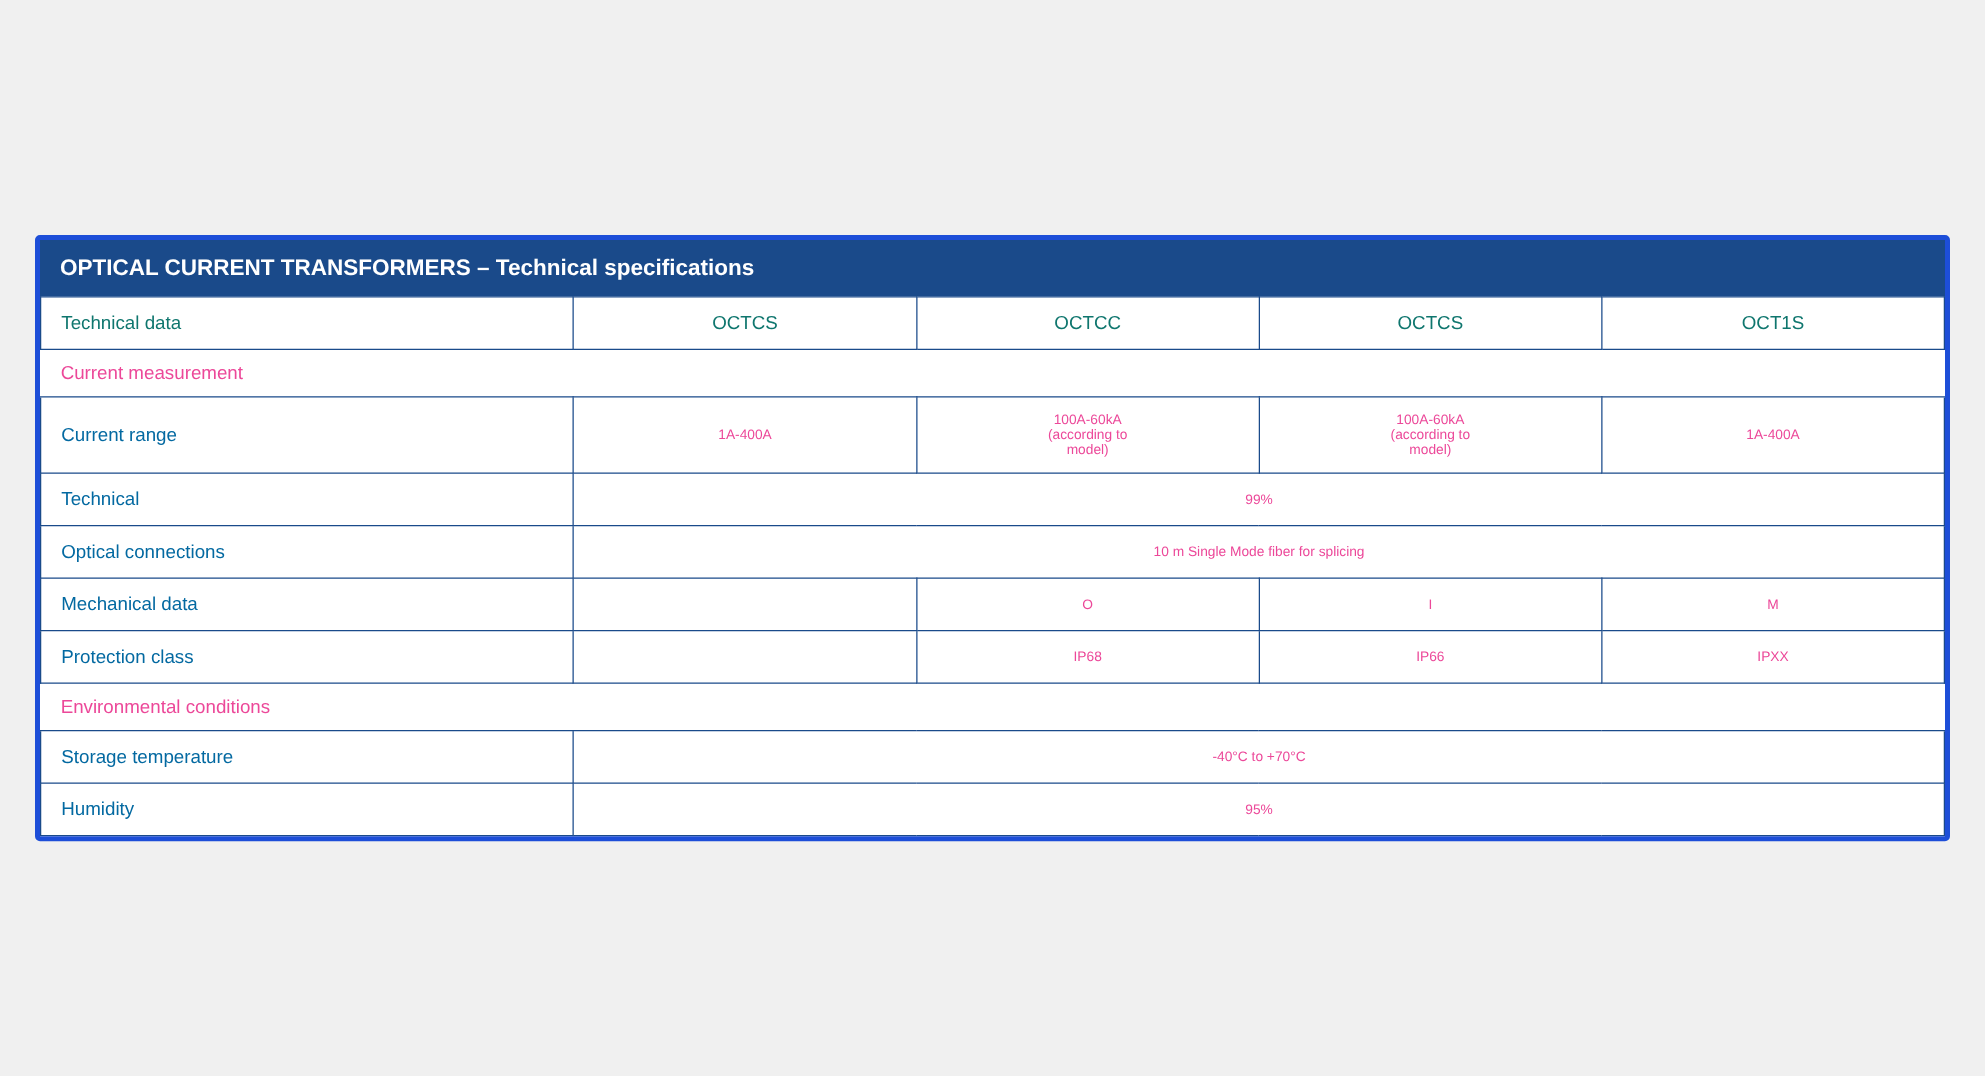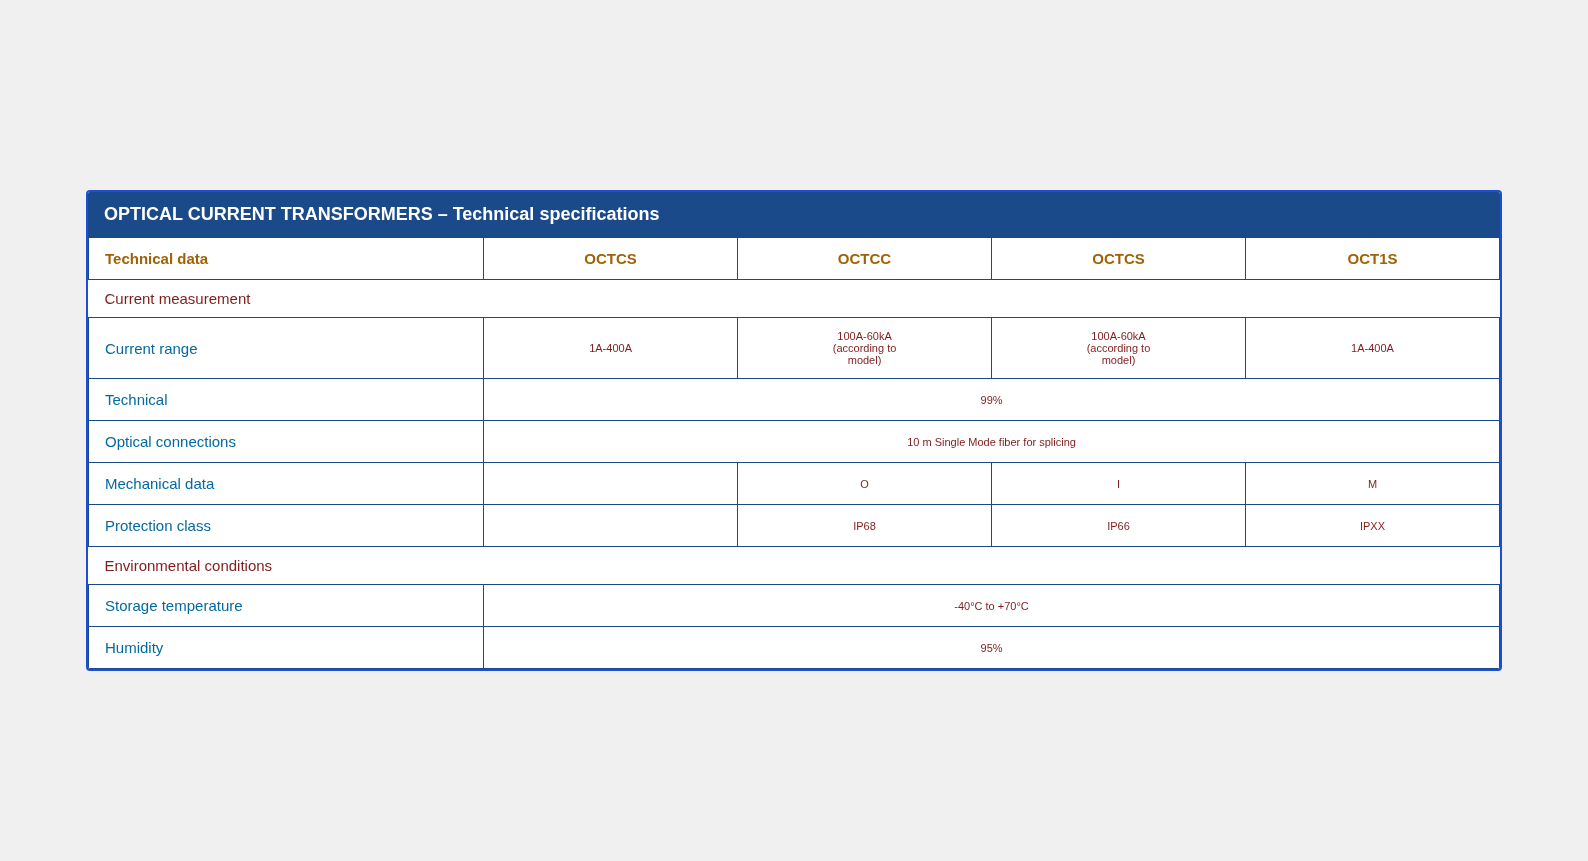--- a/index.html
+++ b/index.html
@@ -11,22 +11,22 @@
     body {
       background: #f0f0f0;
       display: flex;
       justify-content: center;
       align-items: center;
       min-height: 100vh;
       font-family: Arial, sans-serif;
     }
 
     .table-wrapper {
-      width: 1416px;
-      border: 2px solid #1d4ed8;
+      width: 1532px;
+      border: 4px solid #1d4ed8;
       border-radius: 4px;
       overflow: hidden;
       background: #fff;
     }
 
     .table-title {
       background-color: #1a4a8a;
       color: #ffffff;
       font-size: 18px;
       font-weight: bold;
@@ -42,36 +42,36 @@
     col.col-label { width: 28%; }
     col.col-octcs { width: 18%; }
     col.col-octcc { width: 18%; }
     col.col-octoc { width: 18%; }
     col.col-oct1s { width: 18%; }
 
     thead th {
       border: 1.5px solid #1a4a8a;
       padding: 12px 16px;
       font-size: 15px;
-      font-weight: bold;
+      font-weight: normal;
       text-align: center;
-      color: #a16207;
+      color: #0f766e;
       background: #fff;
     }
 
     thead th.col-header-label {
       text-align: left;
       font-size: 15px;
     }
 
     tbody tr td {
       border: 1.5px solid #1a4a8a;
       padding: 12px 16px;
       font-size: 15px;
-      color: #7f1d1d;
+      color: #ec4899;
       vertical-align: middle;
     }
 
     tbody tr.section-row td {
       border-left: none;
       border-right: none;
       border-top: 1.5px solid #1a4a8a;
       border-bottom: 1.5px solid #1a4a8a;
       font-size: 15px;
       padding: 10px 16px;

